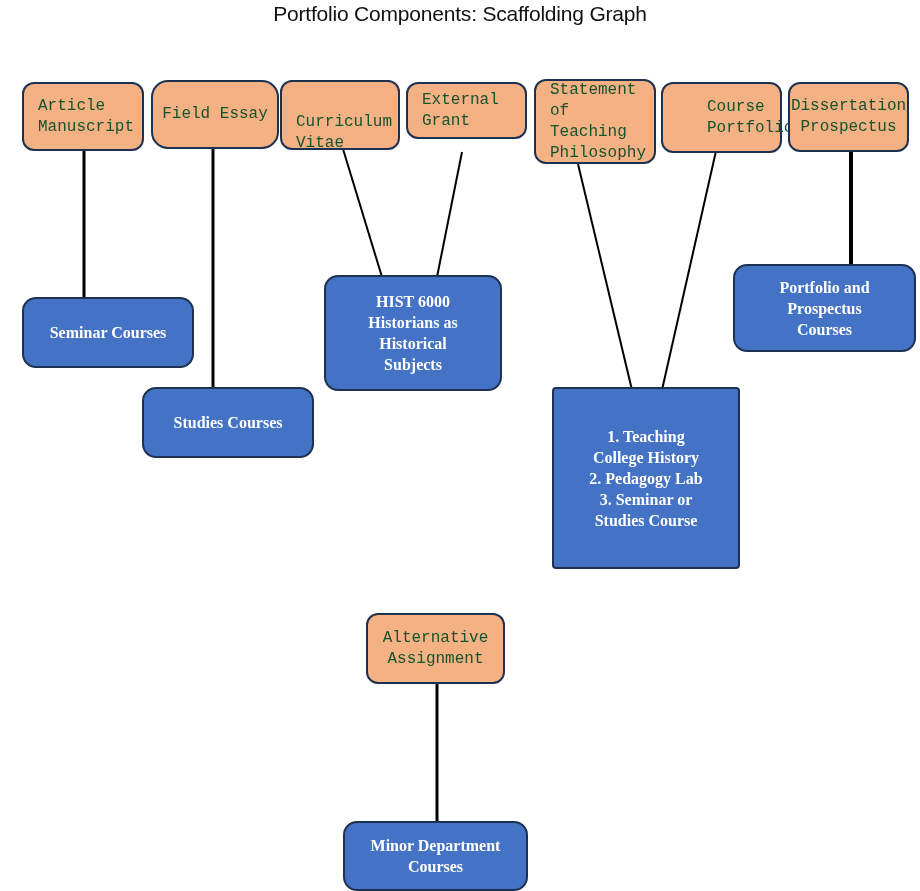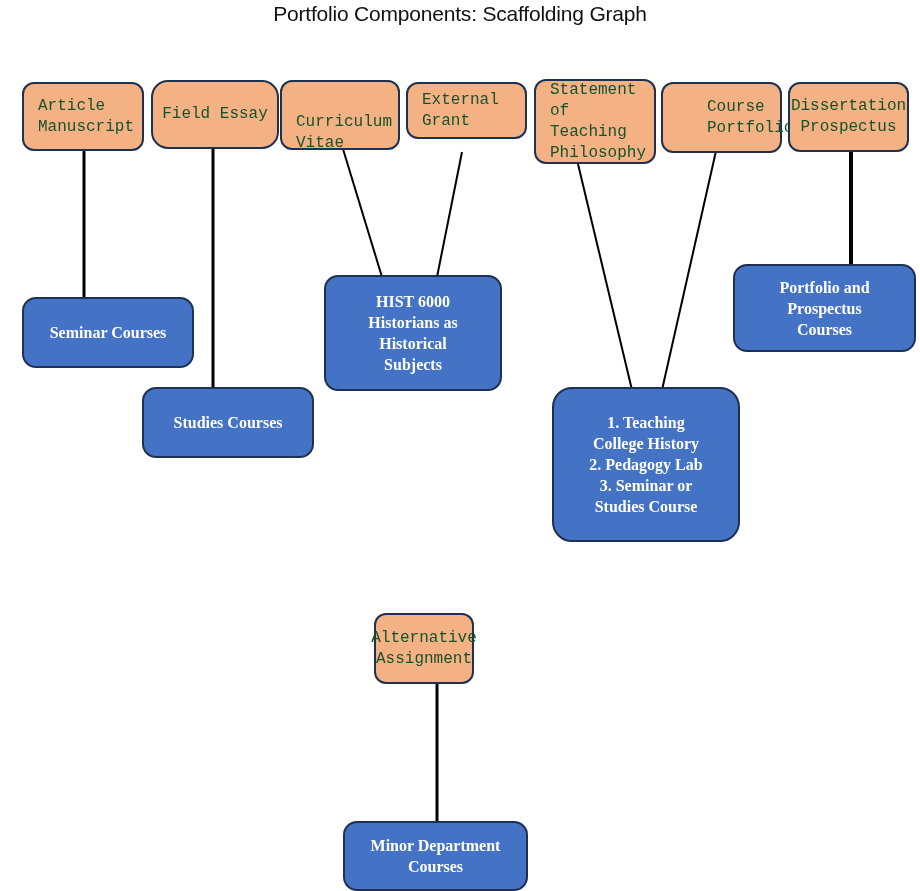--- a/index.html
+++ b/index.html
@@ -104,38 +104,38 @@
 Philosophy</span>
 </div>
 <div class="node component left" style="left:661px;top:82px;width:121px;height:71px;padding-left:44px;">
   <span>Course
 Portfolio</span>
 </div>
 <div class="node component" style="left:788px;top:82px;width:121px;height:70px;">
   <span>Dissertation
 Prospectus</span>
 </div>
-<div class="node component" style="left:374px;top:613px;width:100px;height:71px;">
+<div class="node component" style="left:366px;top:613px;width:139px;height:71px;">
   <span>Alternative
 Assignment</span>
 </div>
 
 <div class="node course" style="left:22px;top:297px;width:172px;height:71px;">
   <span>Seminar Courses</span>
 </div>
 <div class="node course" style="left:142px;top:387px;width:172px;height:71px;">
   <span>Studies Courses</span>
 </div>
 <div class="node course" style="left:324px;top:275px;width:178px;height:116px;">
   <span>HIST 6000
 Historians as
 Historical
 Subjects</span>
 </div>
-<div class="node course" style="left:552px;top:387px;width:188px;height:155px;border-radius:20px;">
+<div class="node course" style="left:552px;top:387px;width:188px;height:182px;border-radius:4px;">
   <span>1. Teaching
 College History
 2. Pedagogy Lab
 3. Seminar or
 Studies Course</span>
 </div>
 <div class="node course" style="left:733px;top:264px;width:183px;height:88px;">
   <span>Portfolio and
 Prospectus
 Courses</span>

